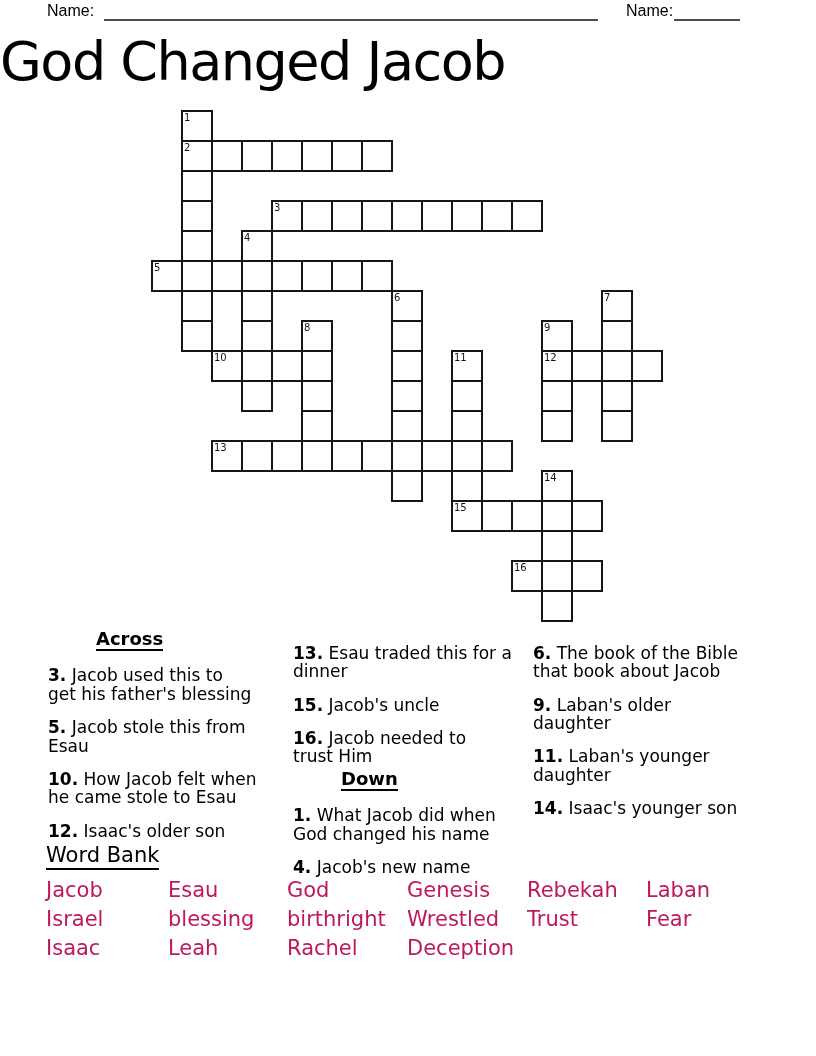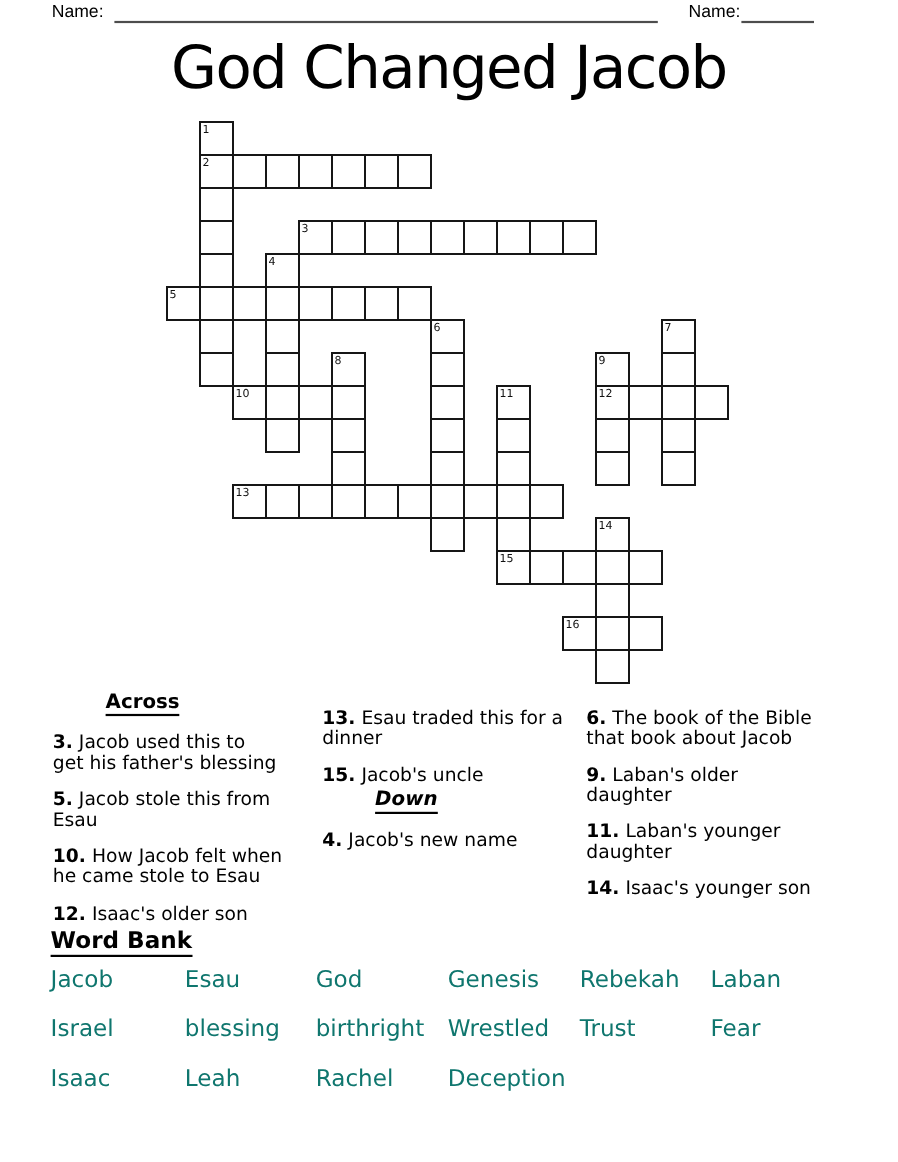--- a/index.html
+++ b/index.html
@@ -12,47 +12,47 @@
     position:absolute;top:2px;font-family:"Liberation Sans",sans-serif;
     font-size:16px;color:#000;
   }
   #name-label{left:47px;}
   #date-label{left:626px;}
   .fill-line{position:absolute;top:3px;height:16px;border-bottom:2px solid #4d4d4d;}
   #name-line{left:104px;width:494px;}
   #date-line{left:674px;width:66px;}
   
   .page-title{
-    position:absolute;top:30px;left:0;width:816px;text-align:center;
+    position:absolute;top:30px;left:0;width:816px;
     font-size:54px;letter-spacing:-1.5px;font-weight:400;color:#000;white-space:nowrap;
   }
   
   #grid-svg{position:absolute;left:150px;top:109px;}
   #grid-svg rect{fill:#ffffff;stroke:#161616;stroke-width:2;shape-rendering:crispEdges;}
   #grid-svg text{font-family:"DejaVu Sans",sans-serif;font-size:10px;fill:#111;}
   
   .clue-col{position:absolute;top:629px;font-size:17px;line-height:1.08;color:#000;}
   #clue-col-1{left:48px;width:238px;}
   #clue-col-2{left:293px;width:240px;}
   #clue-col-3{left:533px;width:248px;}
   .clue{margin:15px 0 3px 0;}
   .clue .cnum{font-weight:bold;}
   .clue .ctext{white-space:pre-line;}
   .clue-heading{
     font-size:18px;font-weight:bold;margin:0 0 5px 0;
   }
   .clue-heading span{display:inline-block;border-bottom:2px solid #000000;padding-bottom:1px;margin-left:48px;}
-  #down-heading{margin-top:2px;font-style:italic;}
+  #down-heading{margin-top:2px;}
   
   .word-bank{position:absolute;left:46px;top:843px;width:736px;}
-  .wb-heading{font-size:21px;font-weight:bold;}
+  .wb-heading{font-size:21px;font-weight:normal;}
   .wb-heading span{display:inline-block;border-bottom:2px solid #000;padding-bottom:1px;}
   .wb-grid{
     display:grid;grid-template-columns:122px 119px 120px 120px 119px auto;
-    row-gap:22px;margin-top:9px;font-size:21px;line-height:1.1;color:#0f766e;
+    row-gap:6px;margin-top:9px;font-size:21px;line-height:1.1;color:#be185d;
   }
 </style>
 </head>
 <body>
 
 <div class="page">
 
   <span class="hdr-label" id="name-label">Name:</span>
   <div class="fill-line" id="name-line"></div>
   <span class="hdr-label" id="date-label">Name:</span>
@@ -169,21 +169,25 @@
       <div class="clue"><span class="cnum">5.</span> <span class="ctext">Jacob stole this from
 Esau</span></div>
       <div class="clue"><span class="cnum">10.</span> <span class="ctext">How Jacob felt when
 he came stole to Esau</span></div>
       <div class="clue"><span class="cnum">12.</span> <span class="ctext">Isaac's older son</span></div>
     </div>
   <div class="clue-col" id="clue-col-2">
       <div class="clue"><span class="cnum">13.</span> <span class="ctext">Esau traded this for a
 dinner</span></div>
       <div class="clue"><span class="cnum">15.</span> <span class="ctext">Jacob's uncle</span></div>
+      <div class="clue"><span class="cnum">16.</span> <span class="ctext">Jacob needed to
+trust Him</span></div>
       <div class="clue-heading" id="down-heading"><span>Down</span></div>
+      <div class="clue"><span class="cnum">1.</span> <span class="ctext">What Jacob did when
+God changed his name</span></div>
       <div class="clue"><span class="cnum">4.</span> <span class="ctext">Jacob's new name</span></div>
     </div>
   <div class="clue-col" id="clue-col-3">
       <div class="clue"><span class="cnum">6.</span> <span class="ctext">The book of the Bible
 that book about Jacob</span></div>
       <div class="clue"><span class="cnum">9.</span> <span class="ctext">Laban's older
 daughter</span></div>
       <div class="clue"><span class="cnum">11.</span> <span class="ctext">Laban's younger
 daughter</span></div>
       <div class="clue"><span class="cnum">14.</span> <span class="ctext">Isaac's younger son</span></div>

